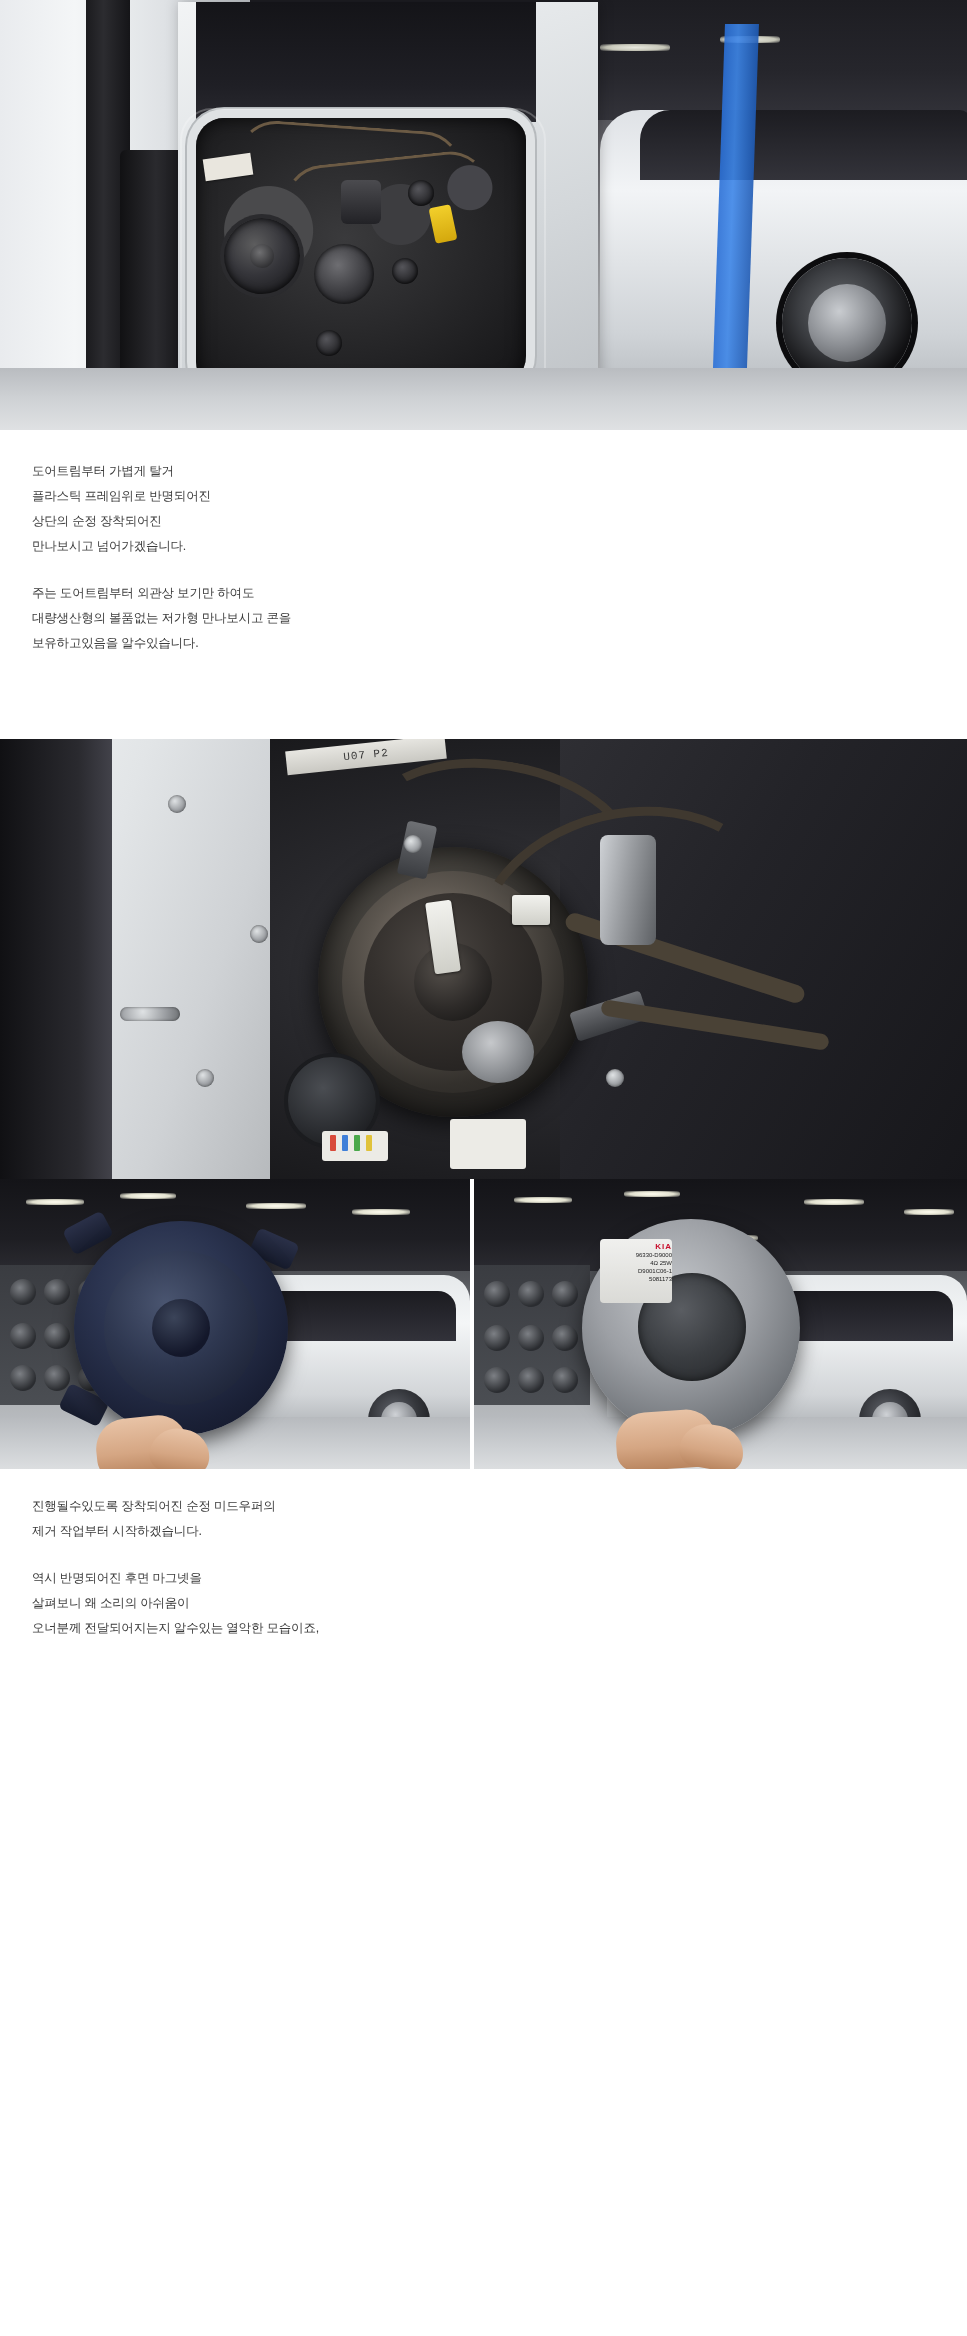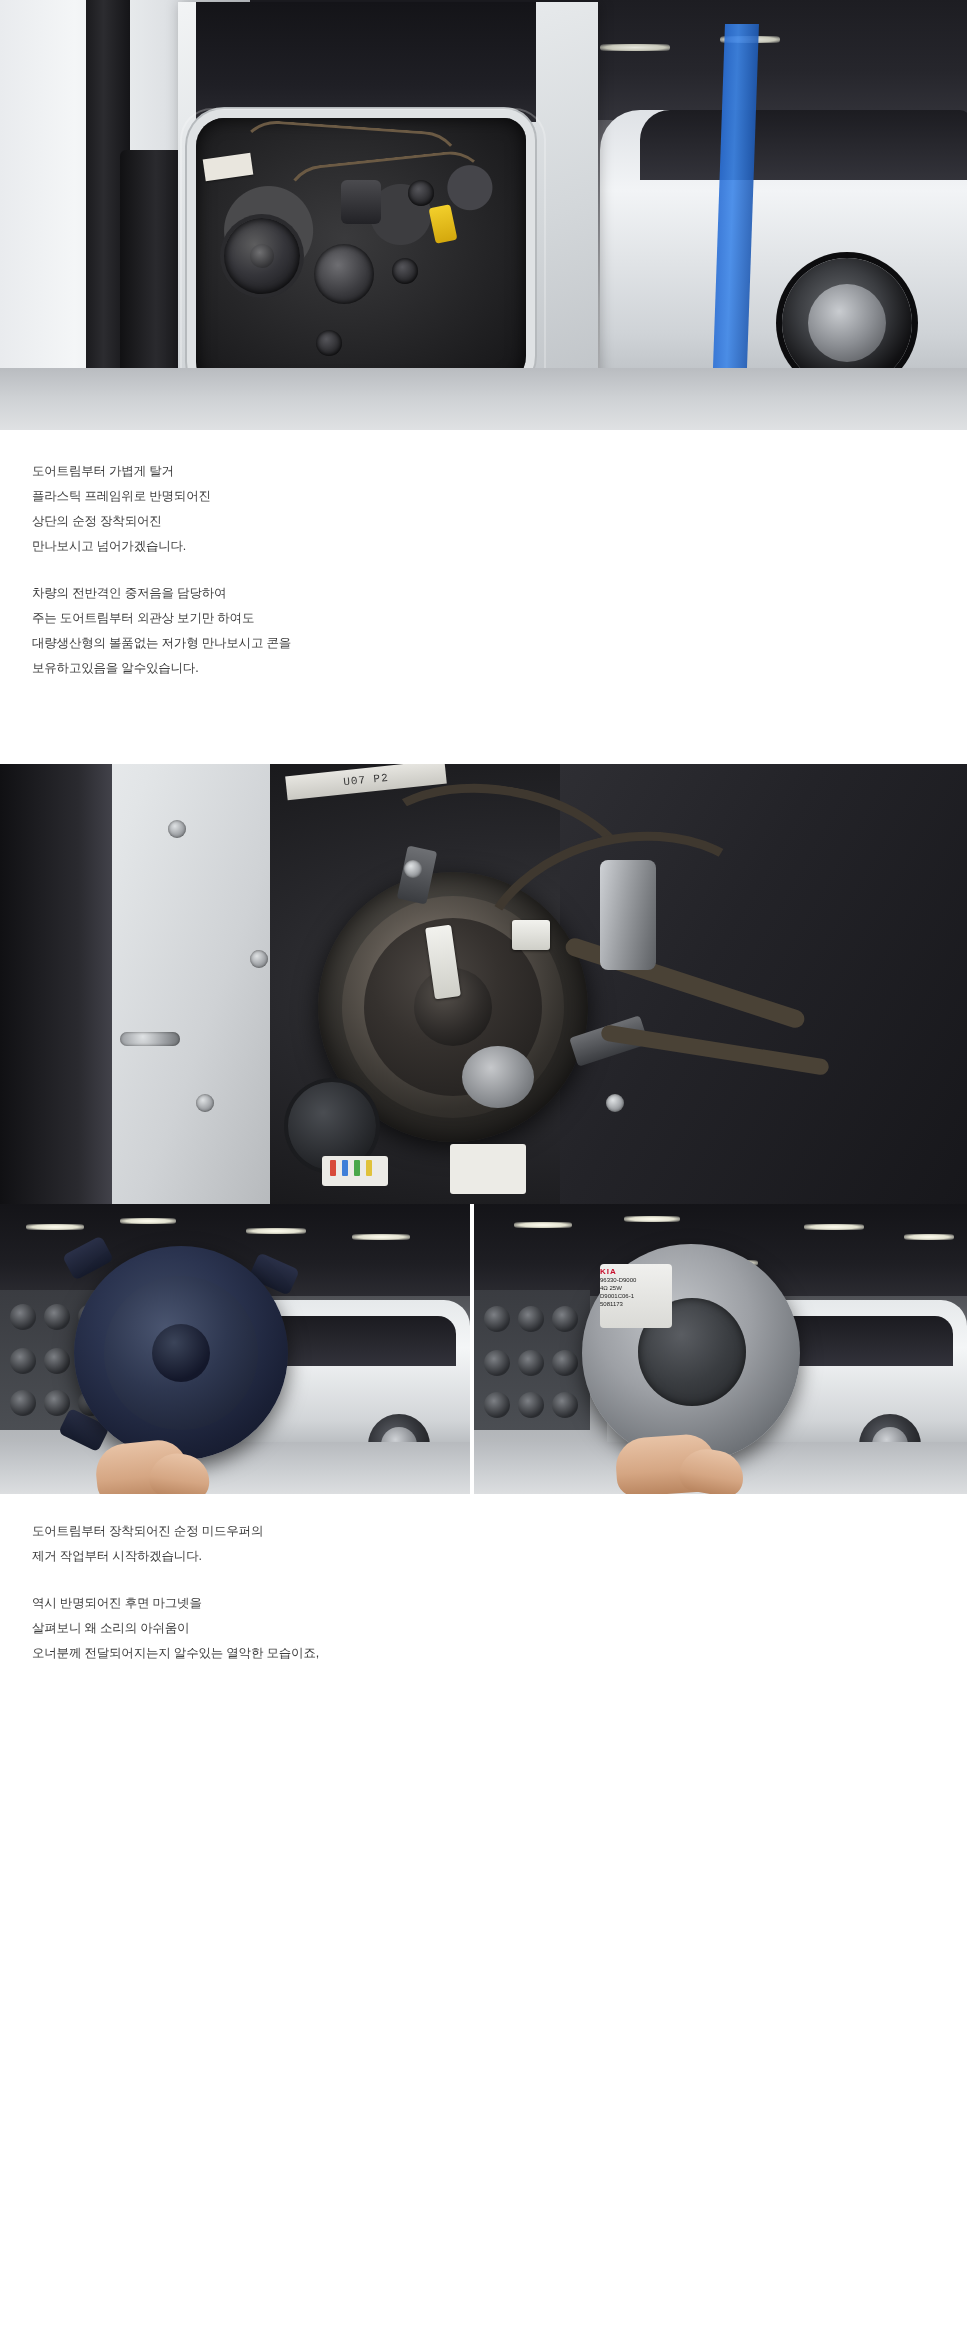--- a/index.html
+++ b/index.html
@@ -342,21 +342,21 @@
     box-shadow: 0 8px 20px rgba(0,0,0,.55);
   }
   .b3-magnet {
     position:absolute; left:56px; top:54px; width:108px; height:108px; border-radius:50%;
     background: radial-gradient(circle at 40% 34%, #5a5d62 0%, #3a3d41 50%, #222427 100%);
     box-shadow: inset 0 0 10px rgba(0,0,0,.6);
   }
   .b3-label {
     position:absolute; left:18px; top:20px; width:72px; height:64px; border-radius:4px;
     background: linear-gradient(180deg,#f0f0ee,#dadad6);
-    font-size:6px; line-height:8px; color:#1d2a5e; text-align:left; padding-top:4px;
+    font-size:6px; line-height:8px; color:#1d2a5e; text-align:right; padding-top:4px;
     font-family:"Liberation Sans", sans-serif;
     box-sizing:border-box;
   }
   .b3-label .brand { font-size:8px; font-weight:bold; letter-spacing:1px; color:#c8102e; }
   .b3-label .ln { display:block; font-size:6px; color:#222; }
 </style>
 </head>
 <body>
 
 <div class="page">
@@ -402,21 +402,20 @@
 
     <div class="b1-floor"></div>
   </div>
 
   <div class="textblock">
     <p>도어트림부터 가볍게 탈거</p>
     <p>플라스틱 프레임위로 반명되어진</p>
     <p>상단의 순정 장착되어진</p>
     <p>만나보시고 넘어가겠습니다.</p>
     <div class="para-gap"></div>
-    <p>차량의 전반격인 중저음을 담당하여</p>
     <p>주는 도어트림부터 외관상 보기만 하여도</p>
     <p>대량생산형의 볼품없는 저가형 만나보시고 콘을</p>
     <p>보유하고있음을 알수있습니다.</p>
   </div>
 
   <div style="height:72px; background:#fff;"></div>
 
   <div class="block2 photo">
     <div class="b2-metal"></div>
     <div class="b2-plastic"></div>
@@ -531,21 +530,21 @@
           <span class="ln">D9001C06-1</span>
           <span class="ln">5081173</span>
         </div>
       </div>
       <div class="b3-hand" style="left:142px; top:232px; width:100px; height:58px; transform:rotate(-4deg);"></div>
       <div class="b3-hand" style="left:206px; top:246px; width:64px; height:44px; transform:rotate(10deg);"></div>
     </div>
   </div>
 
   <div class="textblock" style="padding-top:26px;">
-    <p>도어트림부터 장착되어진 순정 미드우퍼의</p>
+    <p>진행될수있도록 장착되어진 순정 미드우퍼의</p>
     <p>제거 작업부터 시작하겠습니다.</p>
     <div class="para-gap"></div>
     <p>역시 반명되어진 후면 마그넷을</p>
     <p>살펴보니 왜 소리의 아쉬움이</p>
     <p>오너분께 전달되어지는지 알수있는 열악한 모습이죠,</p>
   </div>
 
   <div style="height:30px; background:#fff;"></div>
 </div>
 

